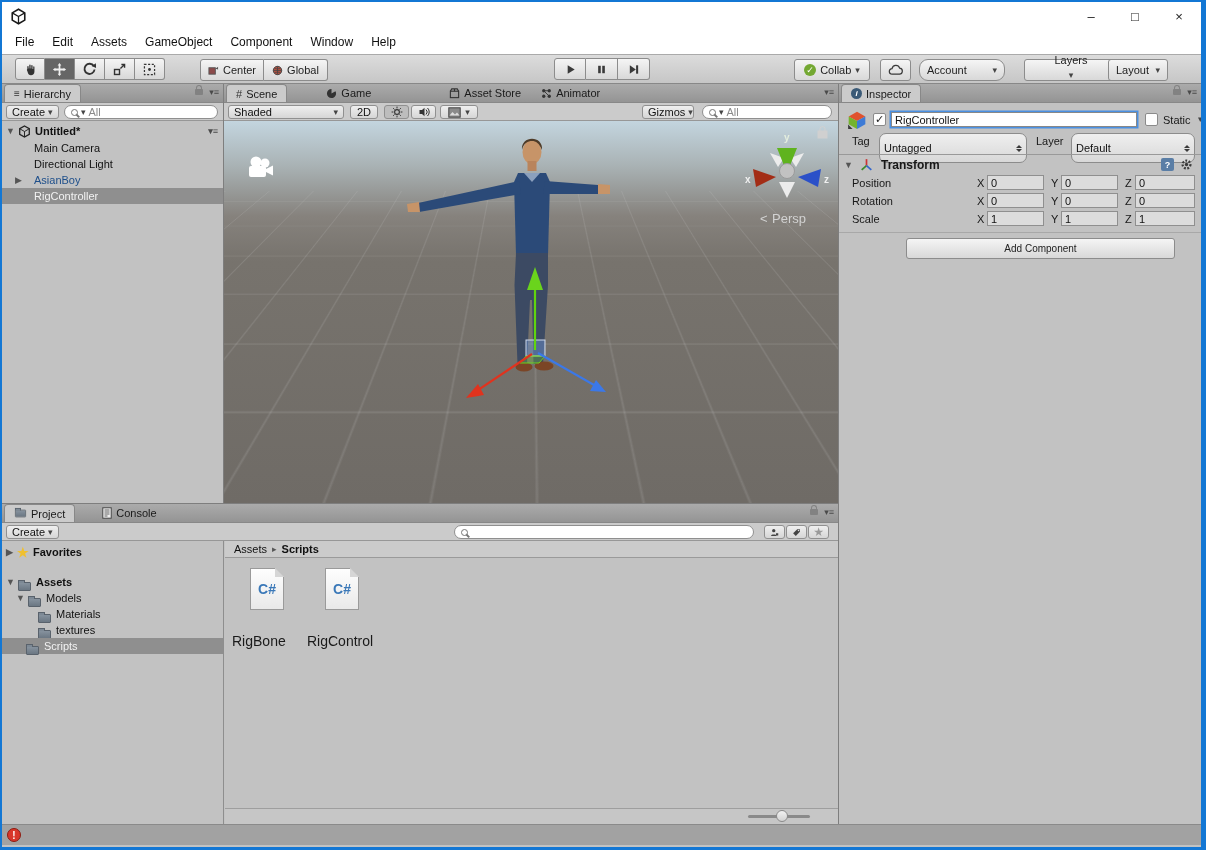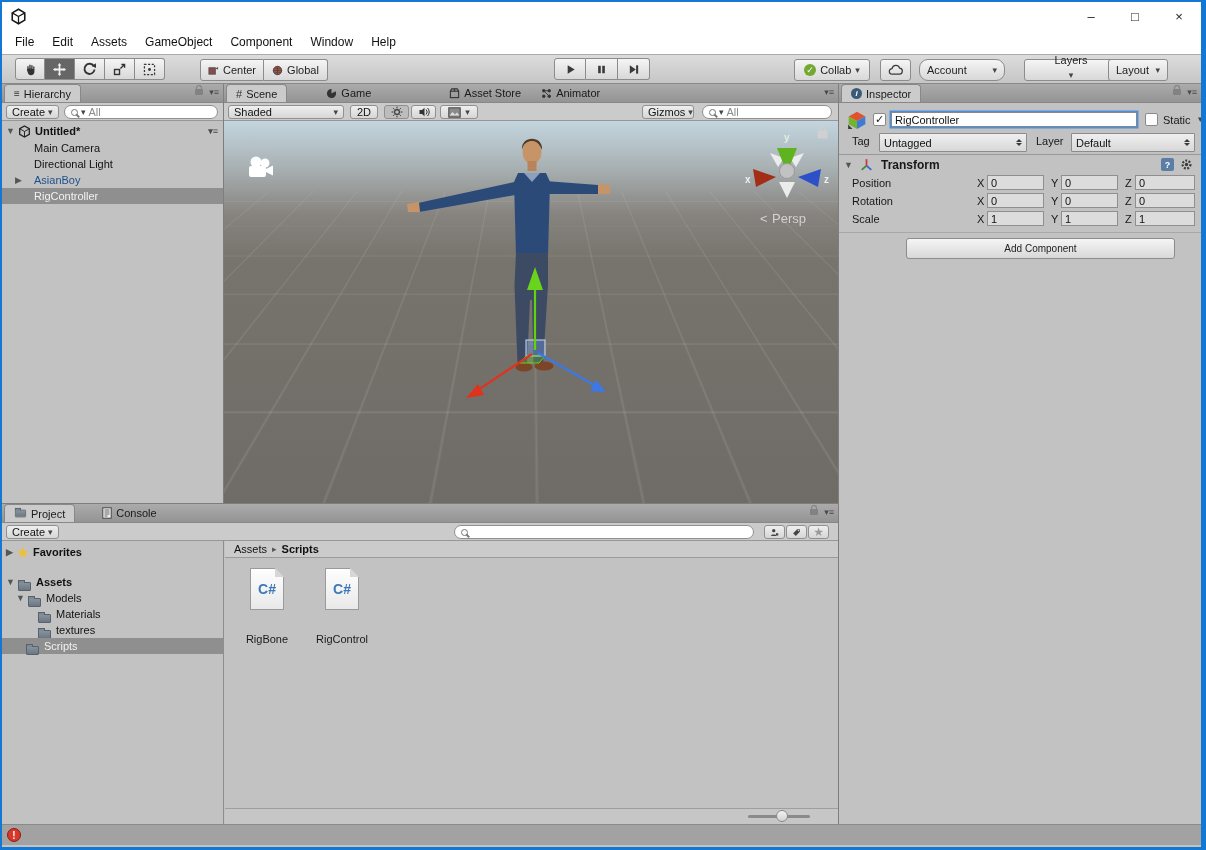--- a/index.html
+++ b/index.html
@@ -67,38 +67,38 @@
 
   .folder { width:13px; height:9px; background:linear-gradient(#86929e,#6b7783); border:1px solid #59626c;
             border-radius:1px; position:relative; display:inline-block; }
   .folder::before { content:""; position:absolute; top:-3px; left:-1px; width:5px; height:2px;
                     background:#7d8995; border:1px solid #59626c; border-bottom:none; }
 
   
   .field { position:absolute; background:#dcdcdc; border:1px solid #8f8f8f; height:15px; font-size:11px;
            padding:0 3px; font-family:"Liberation Sans", sans-serif; color:#111; }
   .ins-label { position:absolute; font-size:11px; color:#181818; }
-  .ddl { position:absolute; height:19px; background:linear-gradient(#efefef,#d8d8d8); border:1px solid #8c8c8c;
-         border-radius:1px; display:flex; align-items:center; justify-content:space-between; padding:0 4px; font-size:11px; }
+  .ddl { position:absolute; height:30px; background:linear-gradient(#efefef,#d8d8d8); border:1px solid #8c8c8c;
+         border-radius:7px; display:flex; align-items:center; justify-content:space-between; padding:0 4px; font-size:11px; }
   .updown { display:inline-flex; flex-direction:column; gap:1px; margin-left:4px; }
   .updown i { width:0; height:0; border-left:3px solid transparent; border-right:3px solid transparent; }
   .updown .u { border-bottom:3.5px solid #3a3a3a; }
   .updown .d { border-top:3.5px solid #3a3a3a; }
   .checkbox { position:absolute; width:13px; height:13px; background:#fdfdfd; border:1px solid #8a8a8a; border-radius:2px;
               display:flex; align-items:center; justify-content:center; font-size:11px; color:#222; }
   .help-icon { position:absolute; width:13px; height:13px; background:#5a7ea6; border-radius:2px; color:#fff;
                font-size:9px; font-weight:bold; display:flex; align-items:center; justify-content:center; }
 
   
   .csfile { position:absolute; width:34px; height:42px; background:linear-gradient(#fefefe,#e9e9e9);
             border:1px solid #9a9a9a; display:flex; align-items:center; justify-content:center; }
   .csfile::after { content:""; position:absolute; top:-1px; right:-1px; width:0; height:0;
                    border-top:9px solid #c2c2c2; border-left:9px solid #d6d6d6; }
   .cs-badge { color:#3a78b8; font-weight:bold; font-size:14px; }
-  .file-label { position:absolute; font-size:11px; color:#1a1a1a; text-align:center; width:70px; }
+  .file-label { position:absolute; font-size:14px; color:#1a1a1a; width:70px; }
 
   .erricon { width:14px; height:14px; border-radius:50%; background:#d8372a; border:1px solid #8c1c12; color:#fff;
              font-weight:bold; font-size:10px; display:flex; align-items:center; justify-content:center; flex:none; }
   .err-text { color:#8e1616; font-size:11px; white-space:nowrap; }
 
   
   .viewport { position:absolute; left:0; right:0; top:37px; bottom:0; overflow:hidden;
               background:linear-gradient(180deg,#c3d5df 0px,#a9b2b4 45px,#86827d 95px,#77736d 140px,#6f6b66 100%); }
   .grid { position:absolute; left:-50%; top:70px; width:200%; height:340%;
           background-image:repeating-linear-gradient(0deg, rgba(205,205,205,.16) 0 1px, transparent 1px 44px),

